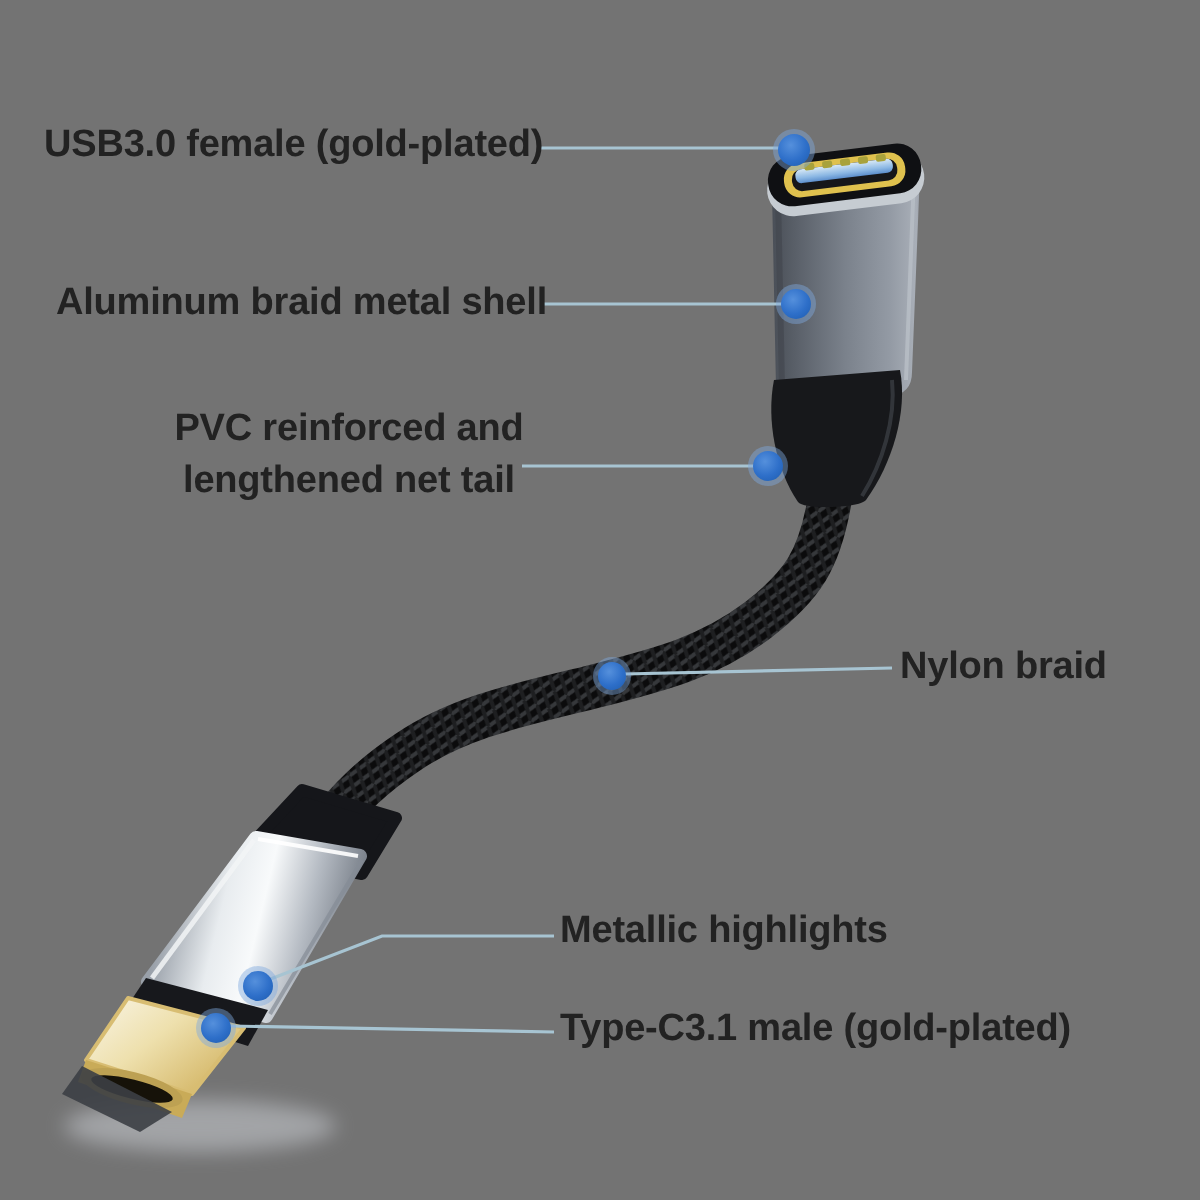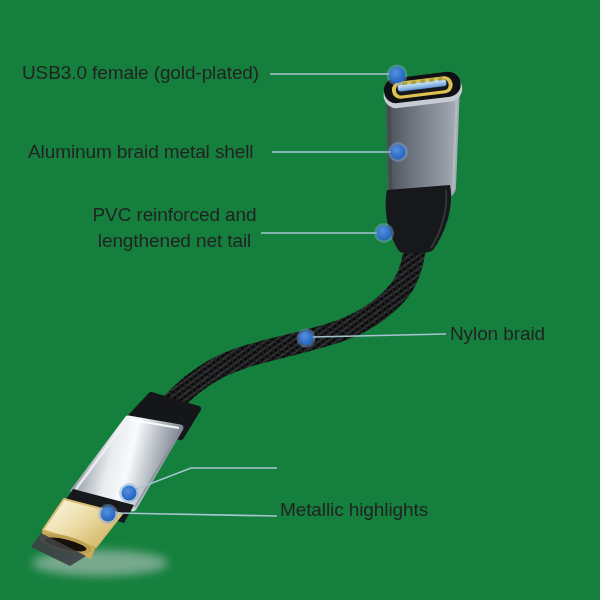--- a/index.html
+++ b/index.html
@@ -1,29 +1,30 @@
 <!DOCTYPE html>
 <html><head>
 <meta charset="utf-8">
 <style>
   html,body{margin:0;padding:0;background:#ffffff;}
   .stage{
-    position:relative;width:600px;height:600px;background:#15803d;overflow:hidden;
+    position:relative;width:600px;height:600px;background:#737373;overflow:hidden;
     font-family:"Liberation Sans","DejaVu Sans",sans-serif;
+    font-weight:bold;
   }
   .stage svg{position:absolute;left:0;top:0;}
   .lbl{
     position:absolute;color:#222222;font-size:19px;line-height:24px;
     white-space:nowrap;letter-spacing:-0.1px;
   }
   .lbl-usb{left:22px;top:61px;}
   .lbl-shell{left:28px;top:140px;}
   .lbl-pvc{left:60px;top:202px;width:229px;text-align:center;white-space:normal;line-height:26px;}
   .lbl-nylon{left:450px;top:322px;}
-  .lbl-metallic{left:280px;top:454px;margin-top:44px;}
+  .lbl-metallic{left:280px;top:454px;}
   .lbl-typec{left:280px;top:503px;}
 </style>
 </head>
 <body>
 
 <div class="stage">
 
   <svg width="600" height="600" viewBox="0 0 600 600">
     <defs>
       <linearGradient id="shellGrad" x1="384" y1="0" x2="462" y2="0" gradientUnits="userSpaceOnUse">
@@ -149,14 +150,15 @@
 
   <div class="lbl lbl-nylon">Nylon braid</div>
 
   <div class="lbl lbl-pvc">
     <div>PVC reinforced and</div>
     <div>lengthened net tail</div>
   </div>
 
   <div class="lbl lbl-metallic">Metallic highlights</div>
 
+  <div class="lbl lbl-typec">Type-C3.1 male (gold-plated)</div>
 
 </div>
 
 </body></html>

